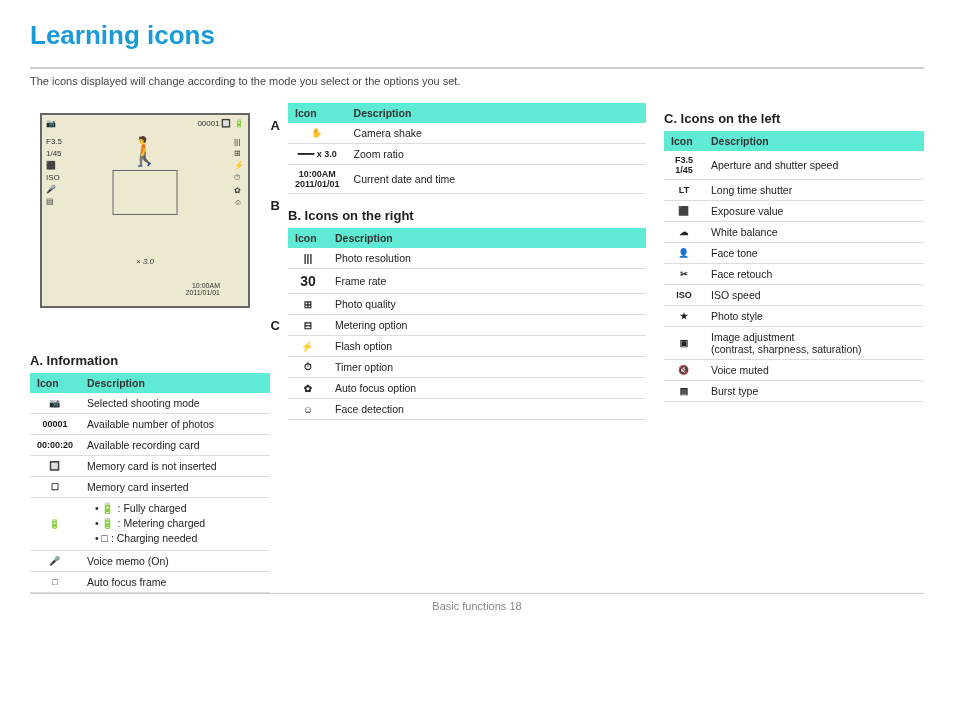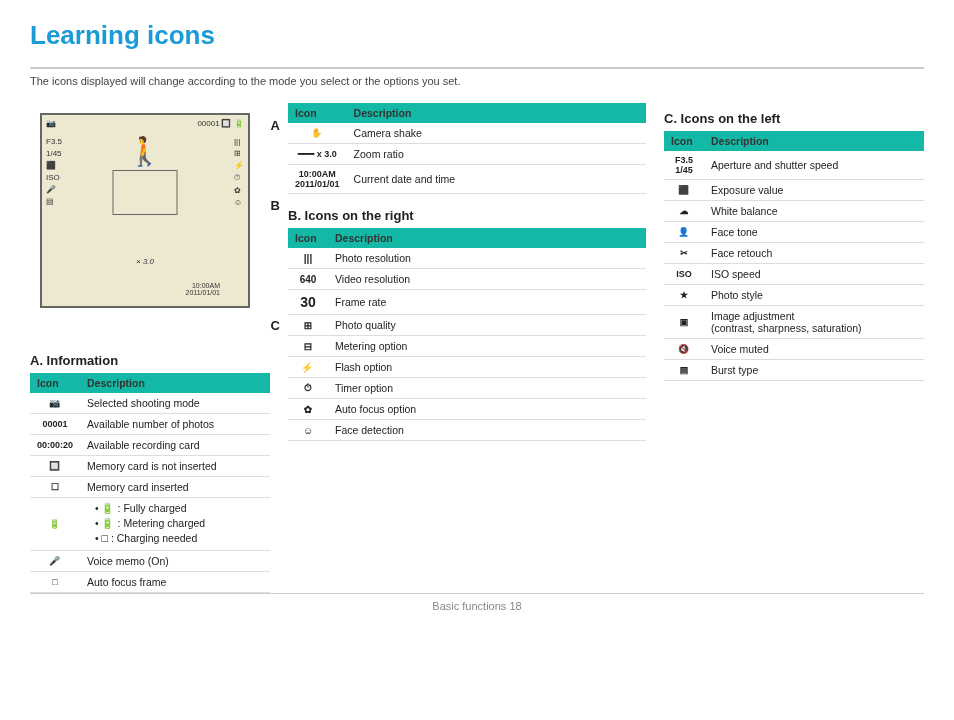--- a/index.html
+++ b/index.html
@@ -50,21 +50,21 @@
     }
 
     
     table {
       border-collapse: collapse;
       width: 100%;
       font-size: 10.5px;
     }
 
     table thead tr {
-      background: #14b8a6;
+      background: #5eead4;
       color: #333;
       padding-left: 39px;
     }
 
     table thead th {
       padding: 4px 7px;
       text-align: left;
       font-weight: bold;
     }
 
@@ -254,24 +254,20 @@
           <th>Icon</th>
           <th>Description</th>
         </tr>
       </thead>
       <tbody id="section-b-body">
           <tr>
             <td class="icon-cell" style="font-size: 10px; font-weight: bold;">|||</td>
             <td>Photo resolution</td>
           </tr>
           <tr>
-            <td class="icon-cell" style="font-size: 10px; font-weight: bold;">640</td>
-            <td>Video resolution</td>
-          </tr>
-          <tr>
             <td class="icon-cell" style="font-size: 14px; font-weight: bold; margin-top: 8px;">30</td>
             <td>Frame rate</td>
           </tr>
           <tr>
             <td class="icon-cell" style="font-size: 10px; font-weight: bold;">⊞</td>
             <td>Photo quality</td>
           </tr>
           <tr>
             <td class="icon-cell" style="font-size: 10px; font-weight: bold;">⊟</td>
             <td>Metering option</td>
@@ -305,20 +301,24 @@
           <th>Description</th>
         </tr>
       </thead>
       <tbody id="section-c-body">
           <tr>
             <td class="icon-cell" style="white-space: pre; font-size: 9px;">F3.5
 1/45</td>
             <td style="white-space: pre-line;">Aperture and shutter speed</td>
           </tr>
           <tr>
+            <td class="icon-cell" style="white-space: pre; font-size: 9px;">LT</td>
+            <td style="white-space: pre-line;">Long time shutter</td>
+          </tr>
+          <tr>
             <td class="icon-cell" style="white-space: pre; font-size: 9px;">⬛</td>
             <td style="white-space: pre-line;">Exposure value</td>
           </tr>
           <tr>
             <td class="icon-cell" style="white-space: pre; font-size: 9px;">☁</td>
             <td style="white-space: pre-line;">White balance</td>
           </tr>
           <tr>
             <td class="icon-cell" style="white-space: pre; font-size: 9px;">👤</td>
             <td style="white-space: pre-line;">Face tone</td>

